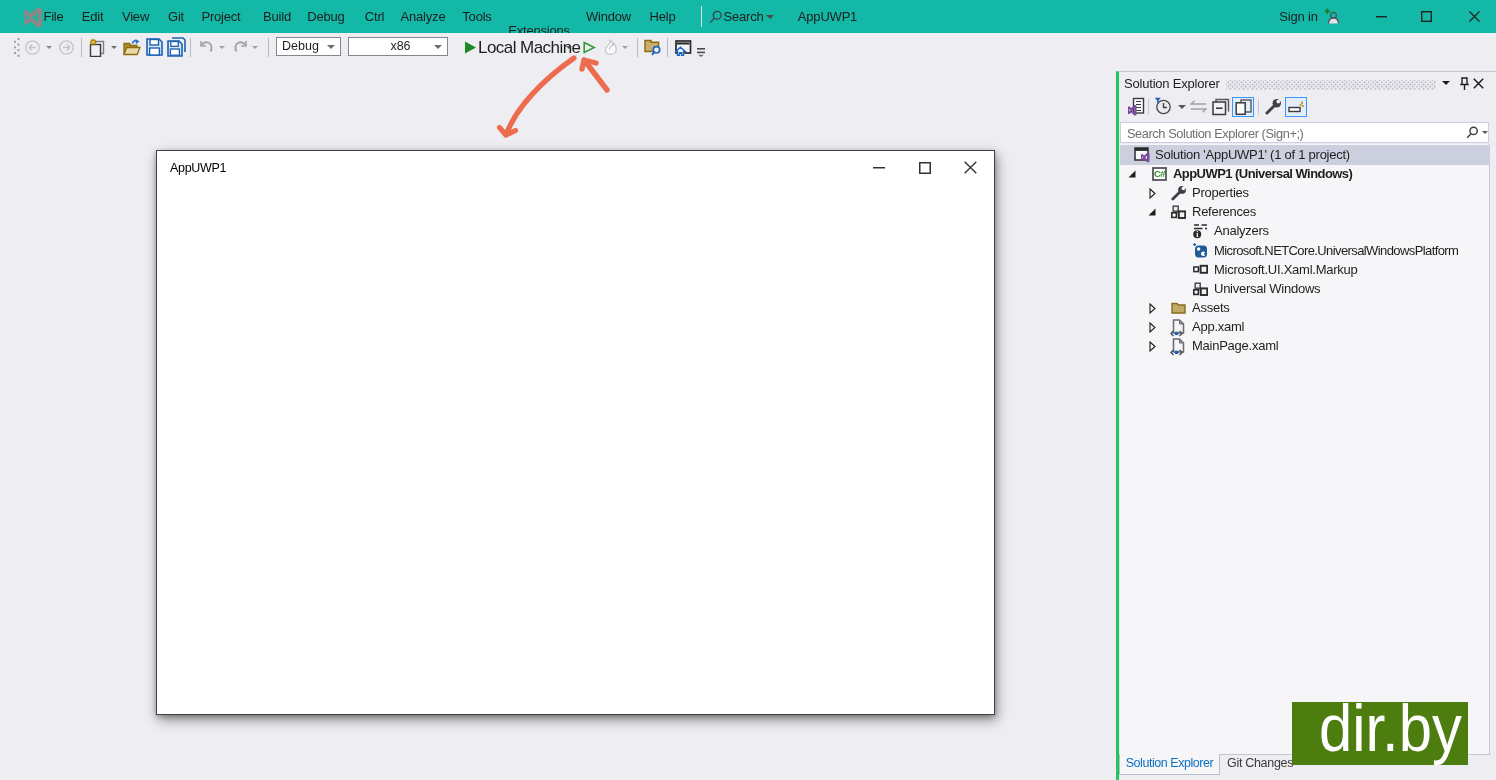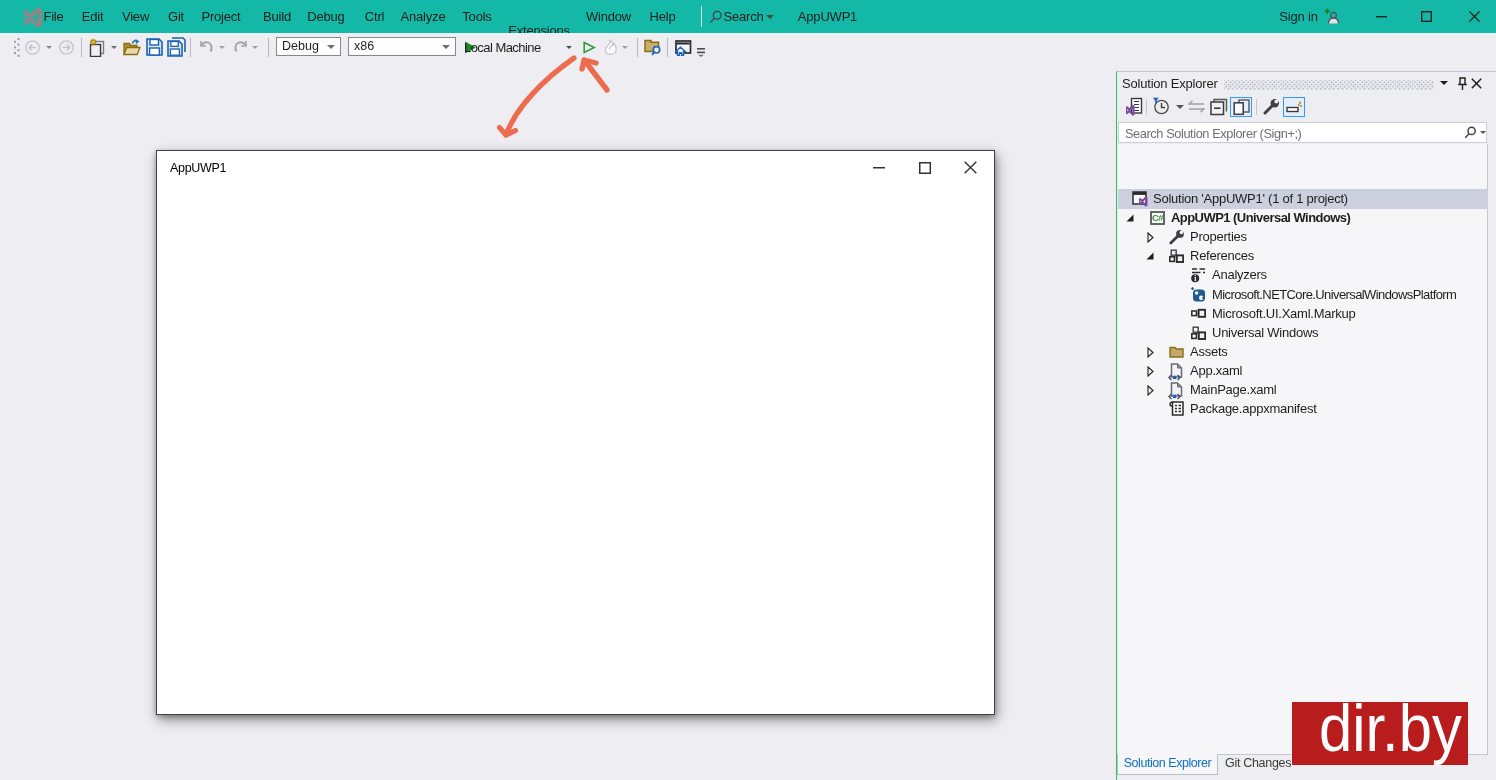--- a/index.html
+++ b/index.html
@@ -16,37 +16,37 @@
   #toolbar { position:absolute; left:0; top:33px; width:1496px; height:29px; background:#eeeef2; }
   .tsep { position:absolute; top:5px; width:1px; height:19px; background:#b7bac6; }
   .combo { position:absolute; top:4px; height:19px; background:#fff; border:1px solid #828790; font-size:12.5px; line-height:17px; padding-left:5px; color:#1e1e1e; }
   .combo .car { position:absolute; right:5px; top:7px; width:0; height:0; border-left:4px solid transparent; border-right:4px solid transparent; border-top:4px solid #6a6d75; }
 
   
   #appwin { position:absolute; left:156px; top:150px; width:839px; height:565px; background:#fff; border:1px solid #404040; box-shadow:2px 5px 12px rgba(0,0,0,0.4), 0 2px 5px rgba(0,0,0,0.25); }
   #appwin .title { position:absolute; left:13px; top:9.5px; font-size:12.5px; letter-spacing:-0.3px; color:#000; }
 
   
-  #sepanel { position:absolute; left:1116px; top:71px; width:380px; height:709px; background:#eeeef2; border-left:1px solid #22c55e; border-top:1px solid #c3c6d3; }
+  #sepanel { position:absolute; left:1116px; top:71px; width:380px; height:709px; background:#eeeef2; border-left:3px solid #22c55e; border-top:1px solid #c3c6d3; }
   #setitle { position:absolute; left:5px; top:4px; font-size:13px; letter-spacing:-0.2px; color:#1e1e1e; }
   #segrip { position:absolute; left:107px; top:8px; width:210px; height:10px;
      background-image:radial-gradient(circle, #b0b3bf 0.8px, transparent 1px), radial-gradient(circle, #b0b3bf 0.8px, transparent 1px);
      background-size:4.4px 4.4px; background-position:0 0, 2.2px 2.2px; }
   #sesearch { position:absolute; left:1px; top:50px; width:369px; height:21px; background:#fff; border:1px solid #ccced9; }
   #sesearch .ph { position:absolute; left:6px; top:2px; font-size:12.8px; letter-spacing:-0.42px; color:#6f6f6f; line-height:17px; }
   #setree { position:absolute; left:1px; top:72px; width:370px; height:611px; background:#f6f6f8; border-right:1px solid #c3c6d3; border-bottom:1px solid #c3c6d3; }
-  .trow { position:absolute; left:0; width:369px; height:20px; font-size:13px; letter-spacing:-0.25px; line-height:19px; white-space:nowrap;margin-top:44px; }
+  .trow { position:absolute; left:0; width:369px; height:20px; font-size:13px; letter-spacing:-0.25px; line-height:19px; white-space:nowrap; }
   .trow span.lbl { position:absolute; top:0px; }
 
   
   #tab1 { position:absolute; left:0px; top:682px; width:101px; height:21px; background:#f6f6f8; border:1px solid #b9bdc9; border-top:none; font-size:12.5px; letter-spacing:-0.45px; color:#0e70c0; text-align:center; line-height:19px; }
   #tab2 { position:absolute; left:108px; top:682px; height:21px; font-size:12.5px; letter-spacing:-0.3px; color:#3b3b3b; line-height:19px; }
 
   
-  #wm { position:absolute; left:1292px; top:702px; width:176px; height:63px; background:#b91c1c; }
+  #wm { position:absolute; left:1292px; top:702px; width:176px; height:63px; background:#4d7c0f; }
   #wm .t { position:absolute; right:6px; top:-16px; font-size:66px; color:#fff; line-height:1.29; transform:scaleX(0.905); transform-origin:right; }
 </style>
 </head>
 <body>
 
 <div id="menubar">
 
   <svg class="abs" style="left:20.5px; top:6.5px;" width="23" height="21" viewBox="0 0 24 24" preserveAspectRatio="none">
     <path fill="#898989" fill-rule="evenodd" d="M17.5 0.3 L10.3 7.2 L5.1 3.2 L3.2 4.1 L3.2 19.9 L5.1 20.8 L10.3 16.8 L17.5 23.7 L22 21.8 L22 2.2 Z M5.3 15.3 L5.3 8.7 L8.5 12 Z M17.3 17.1 L11.8 12 L17.3 6.9 Z"></path>
   </svg>
@@ -155,26 +155,26 @@
   </svg>
   <div class="abs" style="left:219px; top:13px; width:0; height:0; border-left:3.8px solid transparent; border-right:3.8px solid transparent; border-top:3.8px solid #9fa0a8;"></div>
   <svg class="abs" style="left:232px; top:6px;" width="17" height="16" viewBox="0 0 17 16" fill="none" stroke="#a4a5ad" stroke-width="2">
     <path d="M14 2 L14 7 L9 7" stroke-width="1.6"></path>
     <path d="M13.6 6.5 C12 3.5 8.5 2.5 6 4 C3.2 5.7 2.7 9.6 4.5 12.4"></path>
   </svg>
   <div class="abs" style="left:252px; top:13px; width:0; height:0; border-left:3.8px solid transparent; border-right:3.8px solid transparent; border-top:3.8px solid #9fa0a8;"></div>
   <div class="tsep" style="left:268px;"></div>
 
   <div class="combo" style="left:276px; width:65px;">Debug<div class="car"></div></div>
-  <div class="combo" style="left:348px; width:108px;">x86<div class="car"></div></div>
+  <div class="combo" style="left:348px; width:100px;text-align:center;">x86<div class="car"></div></div>
 
   <svg class="abs" style="left:464px; top:8px;" width="13" height="13" viewBox="0 0 13 13">
       <path d="M1 0.5 L12 6.5 L1 12.5 Z" fill="#1d8a27"></path>
     </svg>
-  <span class="abs" style="left:464px; top:0; height:29px; line-height:29px; font-size:13px; letter-spacing:-0.55px;">Local Machine</span>
+  <span class="abs" style="left:478px; top:0; height:29px; line-height:29px; font-size:17px; letter-spacing:-0.55px;">Local Machine</span>
   <div class="abs" style="left:566px; top:13px; width:0; height:0; border-left:3.8px solid transparent; border-right:3.8px solid transparent; border-top:3.8px solid #494a52;"></div>
   <svg class="abs" style="left:583px; top:8px;" width="13" height="13" viewBox="0 0 13 13">
       <path d="M1.2 1.5 L11.3 6.5 L1.2 11.5 Z" fill="none" stroke="#2f9a39" stroke-width="1.6"></path>
     </svg>
 
   <svg class="abs" style="left:603px; top:6px;" width="15" height="17" viewBox="0 0 15 17">
     <path d="M7.3 15.3 C4.4 15.3 2.4 13.4 2.4 10.8 C2.4 8.6 3.9 7.4 5.4 5.9 C6.9 4.4 7.7 3 7.1 1.2 C9.3 2.4 9.9 4.6 9.3 6.8 C10.3 6.4 10.9 5.6 11.1 4.4 C12.5 6 13.2 7.9 13.2 10.2 C13.2 13.2 10.6 15.3 7.3 15.3 Z" fill="#fbfbfc" stroke="#c2c2c9" stroke-width="1.2"></path>
     <path d="M6.3 10.5 C6.3 9 7.8 8.3 8 6.9" fill="none" stroke="#c2c2c9" stroke-width="1.1"></path>
   </svg>
   <div class="abs" style="left:622px; top:13px; width:0; height:0; border-left:3.8px solid transparent; border-right:3.8px solid transparent; border-top:3.8px solid #9fa0a8;"></div>
@@ -395,28 +395,20 @@
         </svg>
       <svg class="abs" style="left:50px; top:1.5px;" width="16" height="18" viewBox="0 0 16 18">
         <path d="M3.5 1 L9.5 1 L13.5 5 L13.5 14 L3.5 14 Z" fill="#f4f4f6" stroke="#6a6a70" stroke-width="1.5"></path>
         <path d="M9.5 1 L9.5 5 L13.5 5 Z" fill="#9b9ba1" stroke="#6a6a70" stroke-width="1"></path>
         <path d="M3.5 12 L1 14.5 L3.5 17 M9.5 12 L12 14.5 L9.5 17" fill="none" stroke="#4b4b50" stroke-width="1.4"></path>
         <rect x="4.9" y="12.7" width="3.4" height="3.4" fill="#1b62c4"></rect>
       </svg>
       <span class="lbl" style="left:72px;">App.xaml</span>
     </div>
 
-    <div class="trow" style="top:211.4px;">
-      <svg class="abs" style="left:51px; top:2px;" width="15" height="15" viewBox="0 0 15 15">
-        <path d="M3.5 3.5 L3.5 1 L14 1 L14 14 L3.5 14 Z" fill="#fdfdfd" stroke="#2b2b2e" stroke-width="1.5"></path>
-        <path d="M3.5 1 C1.8 1 1 2 1 3.2 C1 4.4 1.8 5.2 3.5 5.2" fill="none" stroke="#2b2b2e" stroke-width="1.4"></path>
-        <path d="M6 4.5 L8 4.5 M9.5 4.5 L12 4.5 M6 7.5 L8 7.5 M9.5 7.5 L12 7.5 M6 10.5 L8 10.5 M9.5 10.5 L12 10.5" stroke="#2b2b2e" stroke-width="1.3"></path>
-      </svg>
-      <span class="lbl" style="left:72px;">Package.appxmanifest</span>
-    </div>
   </div>
   <div id="tab1">Solution Explorer</div>
   <div id="tab2">Git Changes</div>
 </div>
 
 <div id="wm">
     <div class="t">dir.by</div>
   </div>
 
 </body></html>

